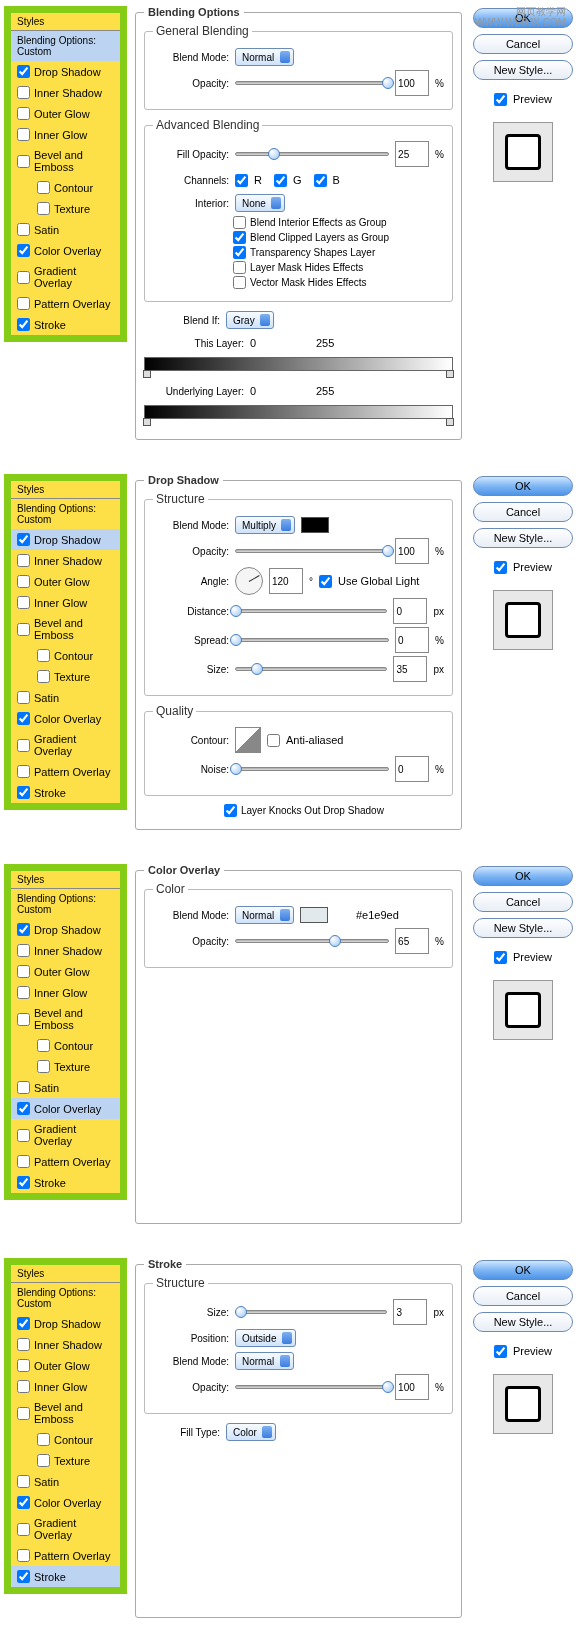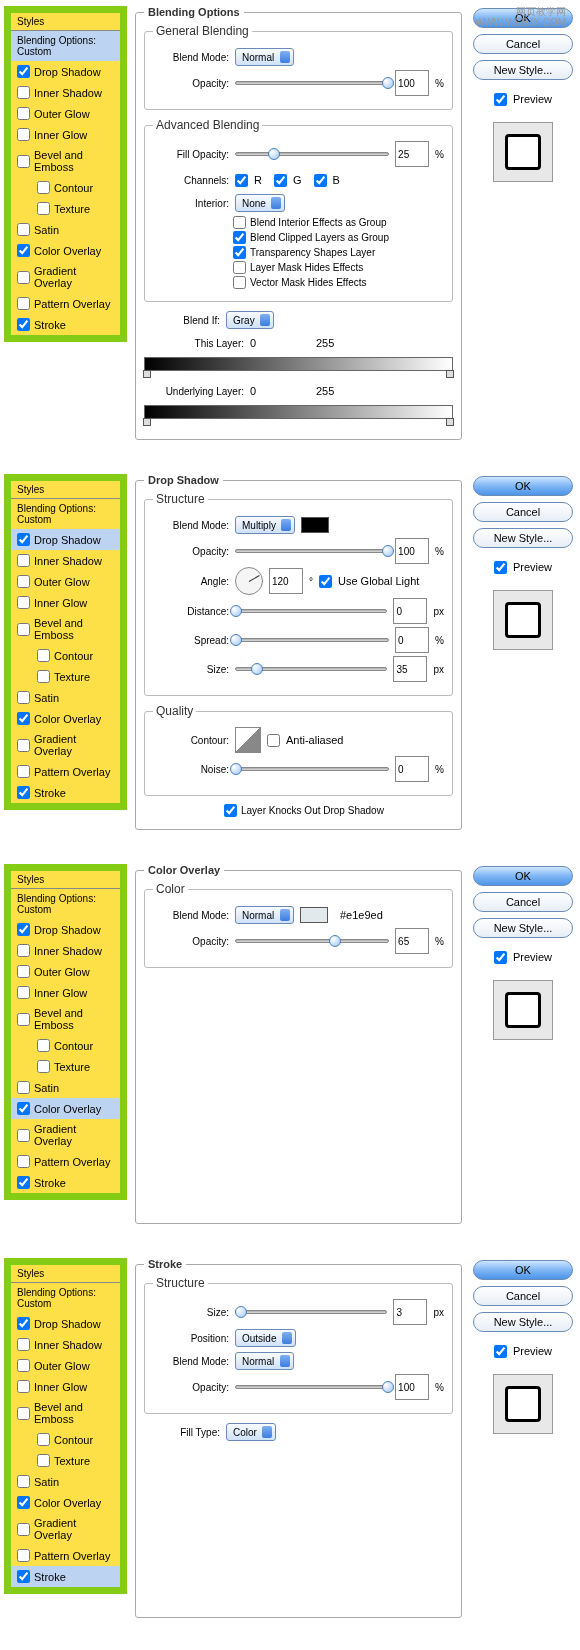--- a/index.html
+++ b/index.html
@@ -577,21 +577,21 @@
       </div>
       <div class="main-panel" style="min-height:360px">
         <fieldset class="outer" style="min-height:360px">
           <legend>Color Overlay</legend>
           <fieldset class="inner">
             <legend>Color</legend>
             <div class="row">
               <span class="lbl">Blend Mode:</span>
               <span class="select-wrap"><select class="aqua"><option>Normal</option></select></span>
               <div class="swatch" style="background:#e1e9ed"></div>
-              <span style="margin-left:6px">#e1e9ed</span>
+              <span style="margin-left:22px">#e1e9ed</span>
             </div>
             <div class="row">
               <span class="lbl">Opacity:</span>
               <div class="slider-track">
                 <div class="slider-thumb" style="left:65%"></div>
               </div>
               <input class="valbox" value="65" style="">
               <span class="unit">%</span>
             </div>
           </fieldset>

